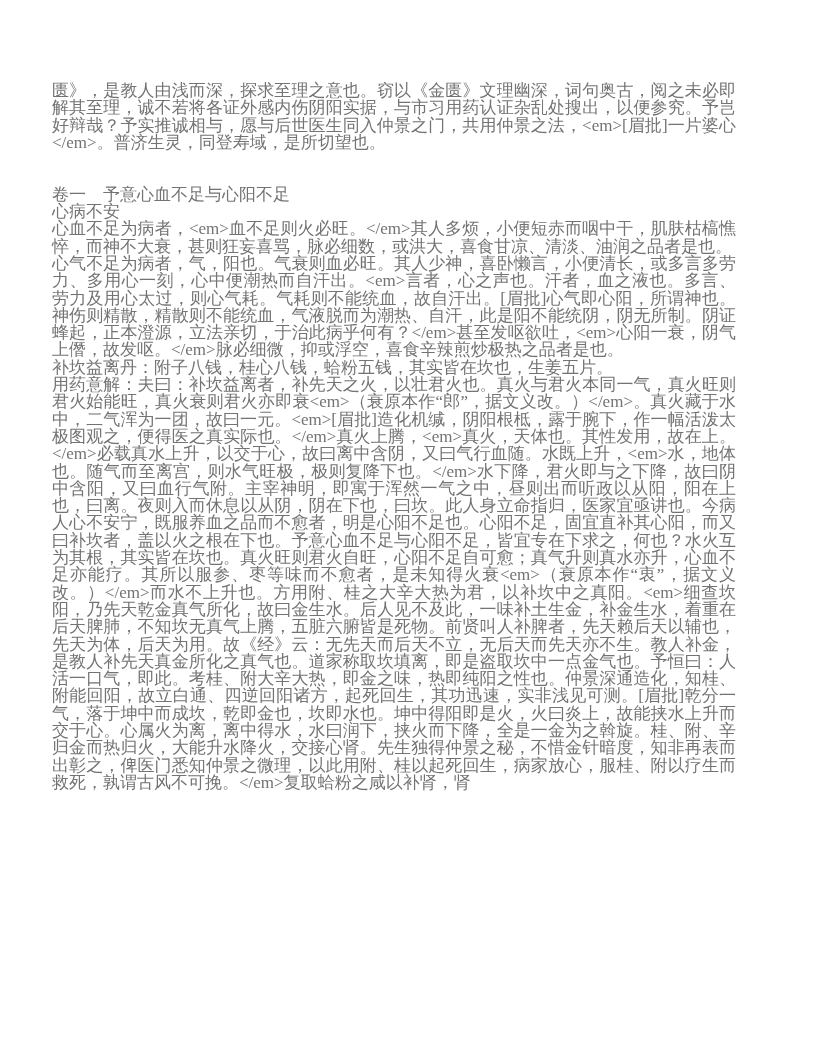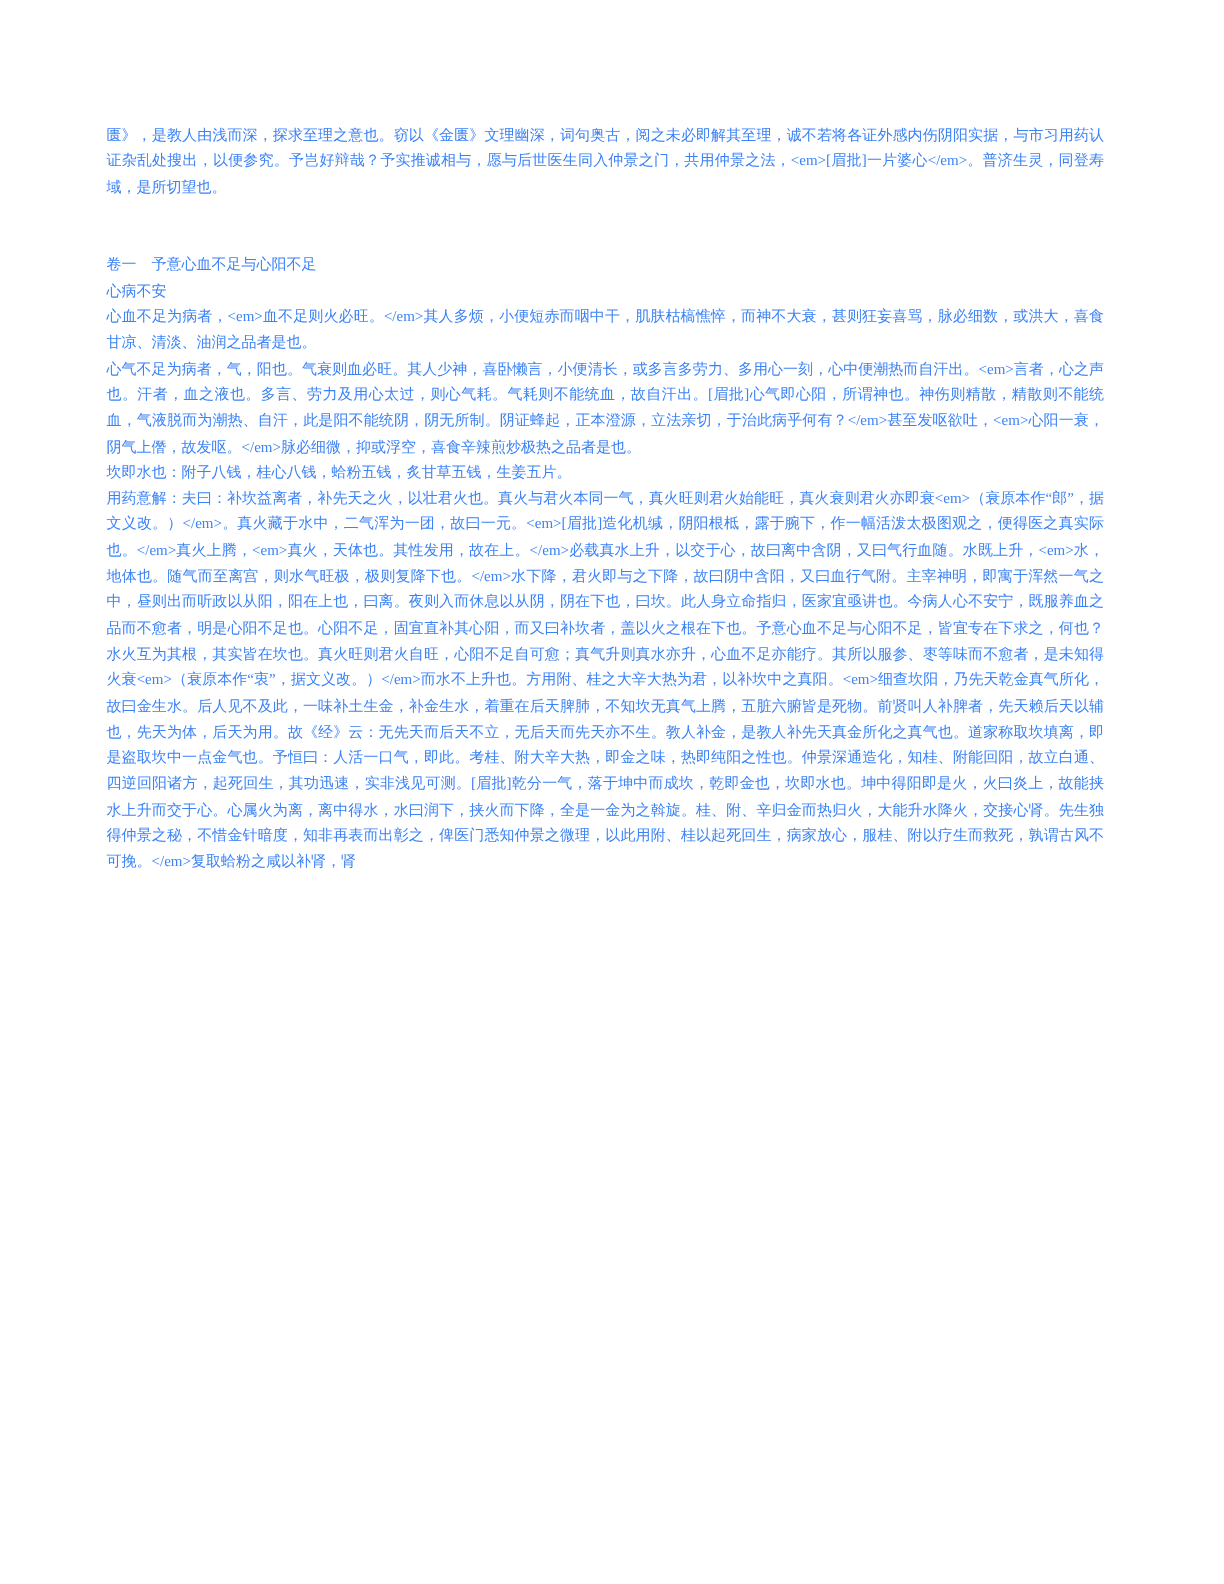--- a/index.html
+++ b/index.html
@@ -9,25 +9,25 @@
   }
   body {
     width: 816px;
     height: 1056px;
     overflow: hidden;
   }
   .page {
     box-sizing: border-box;
     width: 816px;
     min-height: 1056px;
-    padding: 82px 80px 40px 71px;
+    padding: 82px 80px 40px 52px;
     background: #ffffff;
-    color: #3b82f6;
+    color: #737373;
     font-family: "Liberation Serif", "DejaVu Serif", serif;
-    font-size: 10px;
+    font-size: 17px;
     line-height: 17.3px;
     text-align: justify;
   }
   .page p, .page h1, .page h2 {
     margin: 0;
     padding: 0;
     font-size: inherit;
     font-weight: normal;
     line-height: inherit;
   }
@@ -45,16 +45,16 @@
 
   <h2>心病不安</h2>
 
 
 
   <p>心血不足为病者，&lt;em&gt;血不足则火必旺。&lt;/em&gt;其人多烦，小便短赤而咽中干，肌肤枯槁憔悴，而神不大衰，甚则狂妄喜骂，脉必细数，或洪大，喜食甘凉、清淡、油润之品者是也。</p>
 
   <p>心气不足为病者，气，阳也。气衰则血必旺。其人少神，喜卧懒言，小便清长，或多言多劳力、多用心一刻，心中便潮热而自汗出。&lt;em&gt;言者，心之声也。汗者，血之液也。多言、劳力及用心太过，则心气耗。气耗则不能统血，故自汗出。[眉批]心气即心阳，所谓神也。神伤则精散，精散则不能统血，气液脱而为潮热、自汗，此是阳不能统阴，阴无所制。阴证蜂起，正本澄源，立法亲切，于治此病乎何有？&lt;/em&gt;甚至发呕欲吐，&lt;em&gt;心阳一衰，阴气上僭，故发呕。&lt;/em&gt;脉必细微，抑或浮空，喜食辛辣煎炒极热之品者是也。</p>
 
 
-  <p>坎即水也：附子八钱，桂心八钱，蛤粉五钱，炙甘草五钱，生姜五片。</p>
+  <p>补坎益离丹：附子八钱，桂心八钱，蛤粉五钱，其实皆在坎也，生姜五片。</p>
 
   <p>用药意解：夫曰：补坎益离者，补先天之火，以壮君火也。真火与君火本同一气，真火旺则君火始能旺，真火衰则君火亦即衰&lt;em&gt;（衰原本作“郎”，据文义改。）&lt;/em&gt;。真火藏于水中，二气浑为一团，故曰一元。&lt;em&gt;[眉批]造化机缄，阴阳根柢，露于腕下，作一幅活泼太极图观之，便得医之真实际也。&lt;/em&gt;真火上腾，&lt;em&gt;真火，天体也。其性发用，故在上。&lt;/em&gt;必载真水上升，以交于心，故曰离中含阴，又曰气行血随。水既上升，&lt;em&gt;水，地体也。随气而至离宫，则水气旺极，极则复降下也。&lt;/em&gt;水下降，君火即与之下降，故曰阴中含阳，又曰血行气附。主宰神明，即寓于浑然一气之中，昼则出而听政以从阳，阳在上也，曰离。夜则入而休息以从阴，阴在下也，曰坎。此人身立命指归，医家宜亟讲也。今病人心不安宁，既服养血之品而不愈者，明是心阳不足也。心阳不足，固宜直补其心阳，而又曰补坎者，盖以火之根在下也。予意心血不足与心阳不足，皆宜专在下求之，何也？水火互为其根，其实皆在坎也。真火旺则君火自旺，心阳不足自可愈；真气升则真水亦升，心血不足亦能疗。其所以服参、枣等味而不愈者，是未知得火衰&lt;em&gt;（衰原本作“衷”，据文义改。）&lt;/em&gt;而水不上升也。方用附、桂之大辛大热为君，以补坎中之真阳。&lt;em&gt;细查坎阳，乃先天乾金真气所化，故曰金生水。后人见不及此，一味补土生金，补金生水，着重在后天脾肺，不知坎无真气上腾，五脏六腑皆是死物。前贤叫人补脾者，先天赖后天以辅也，先天为体，后天为用。故《经》云：无先天而后天不立，无后天而先天亦不生。教人补金，是教人补先天真金所化之真气也。道家称取坎填离，即是盗取坎中一点金气也。予恒曰：人活一口气，即此。考桂、附大辛大热，即金之味，热即纯阳之性也。仲景深通造化，知桂、附能回阳，故立白通、四逆回阳诸方，起死回生，其功迅速，实非浅见可测。[眉批]乾分一气，落于坤中而成坎，乾即金也，坎即水也。坤中得阳即是火，火曰炎上，故能挟水上升而交于心。心属火为离，离中得水，水曰润下，挟火而下降，全是一金为之斡旋。桂、附、辛归金而热归火，大能升水降火，交接心肾。先生独得仲景之秘，不惜金针暗度，知非再表而出彰之，俾医门悉知仲景之微理，以此用附、桂以起死回生，病家放心，服桂、附以疗生而救死，孰谓古风不可挽。&lt;/em&gt;复取蛤粉之咸以补肾，肾</p>
 </div>
 
 </body></html>

